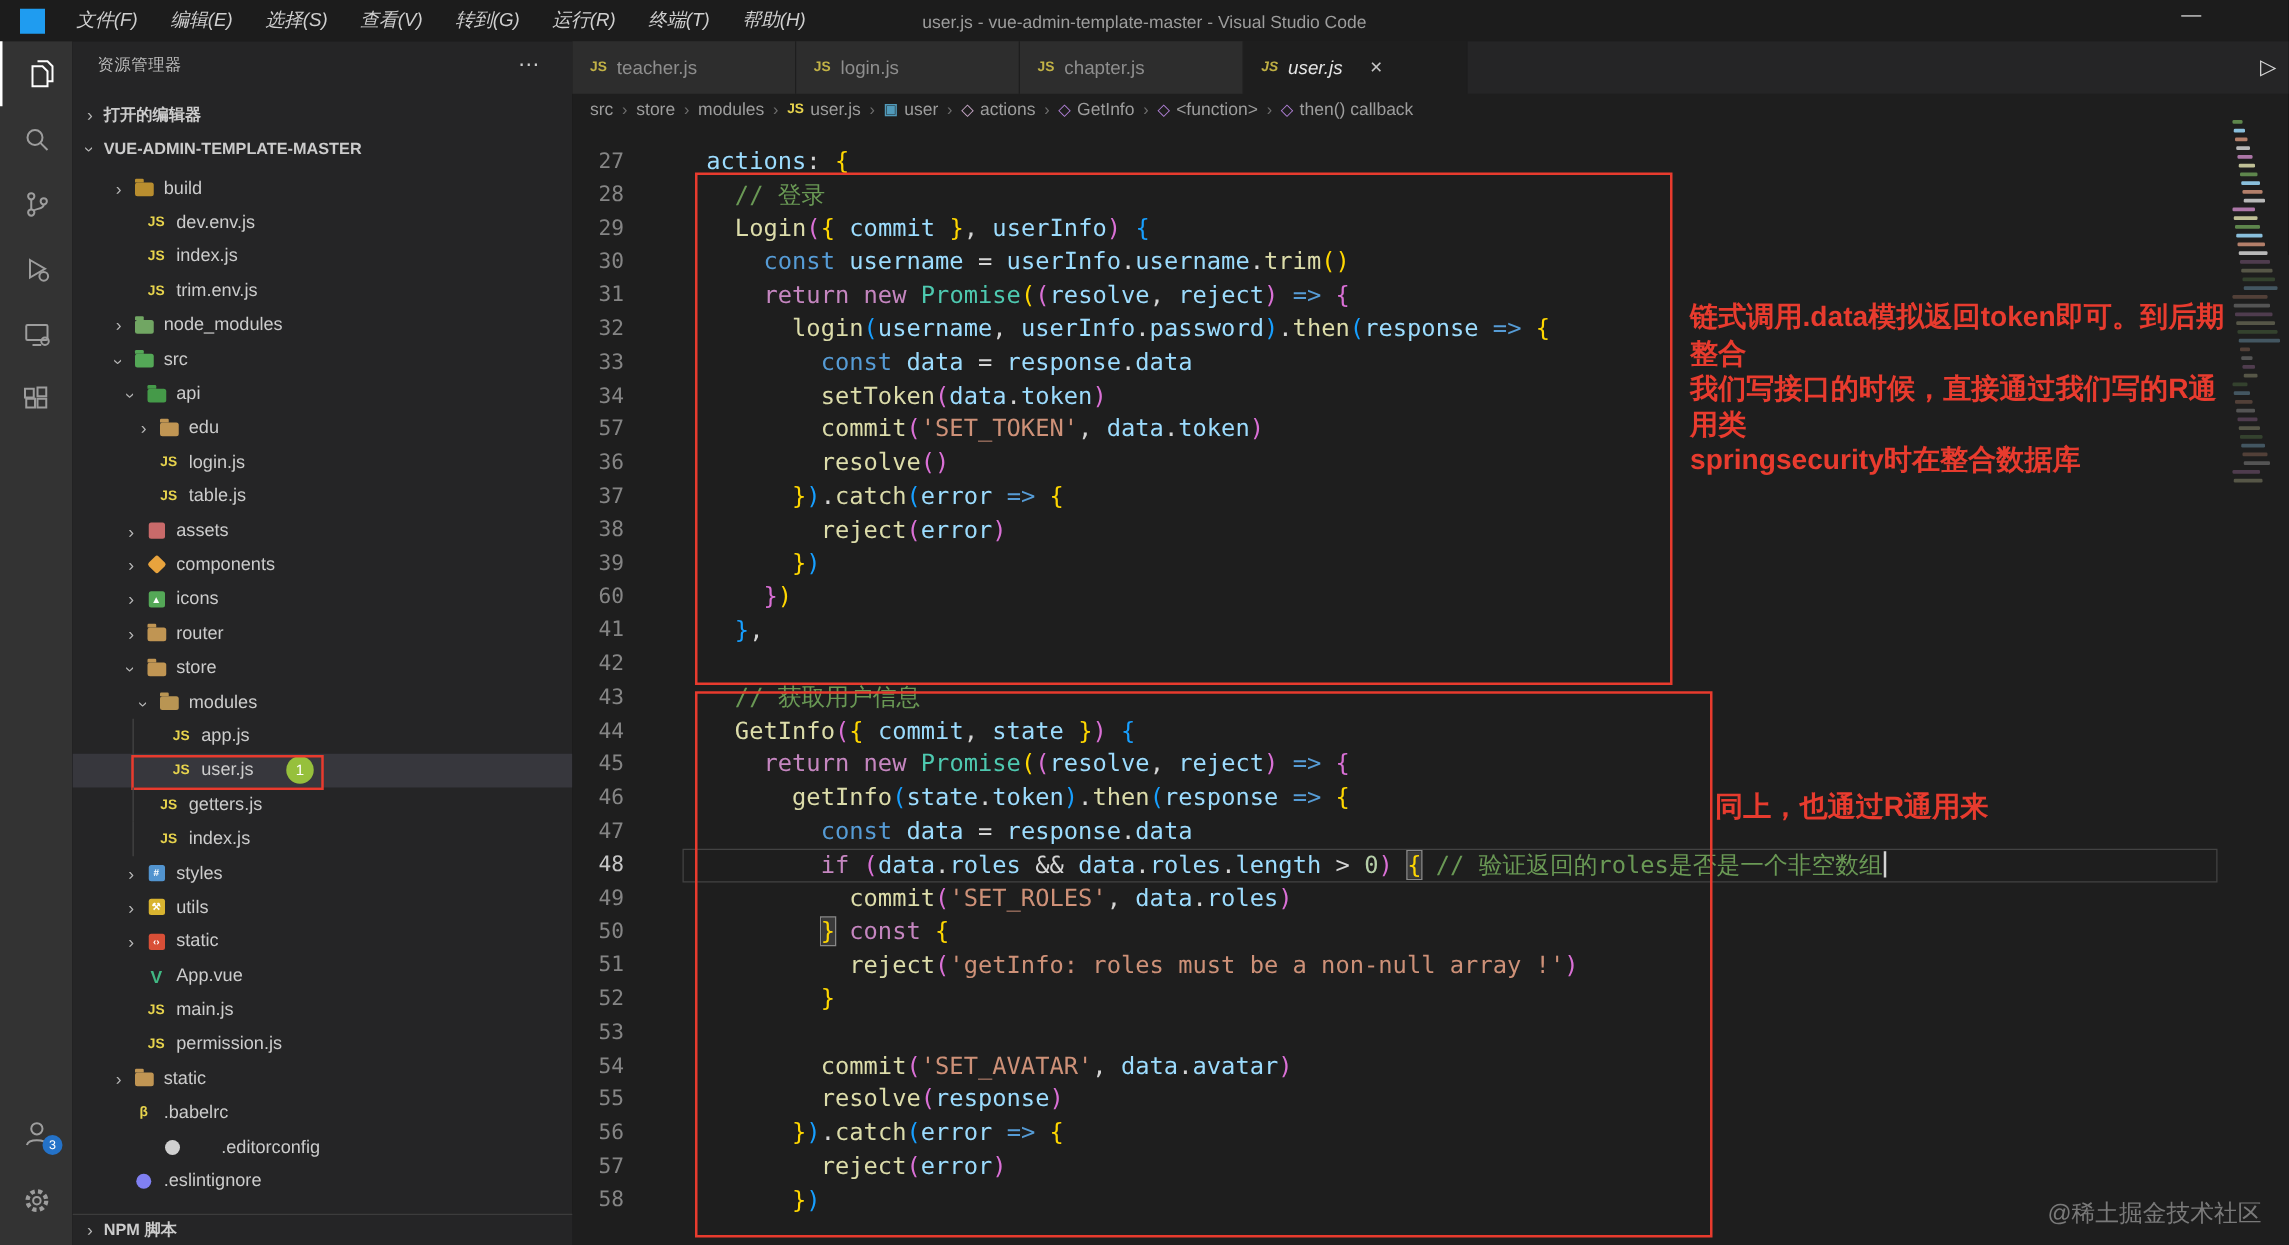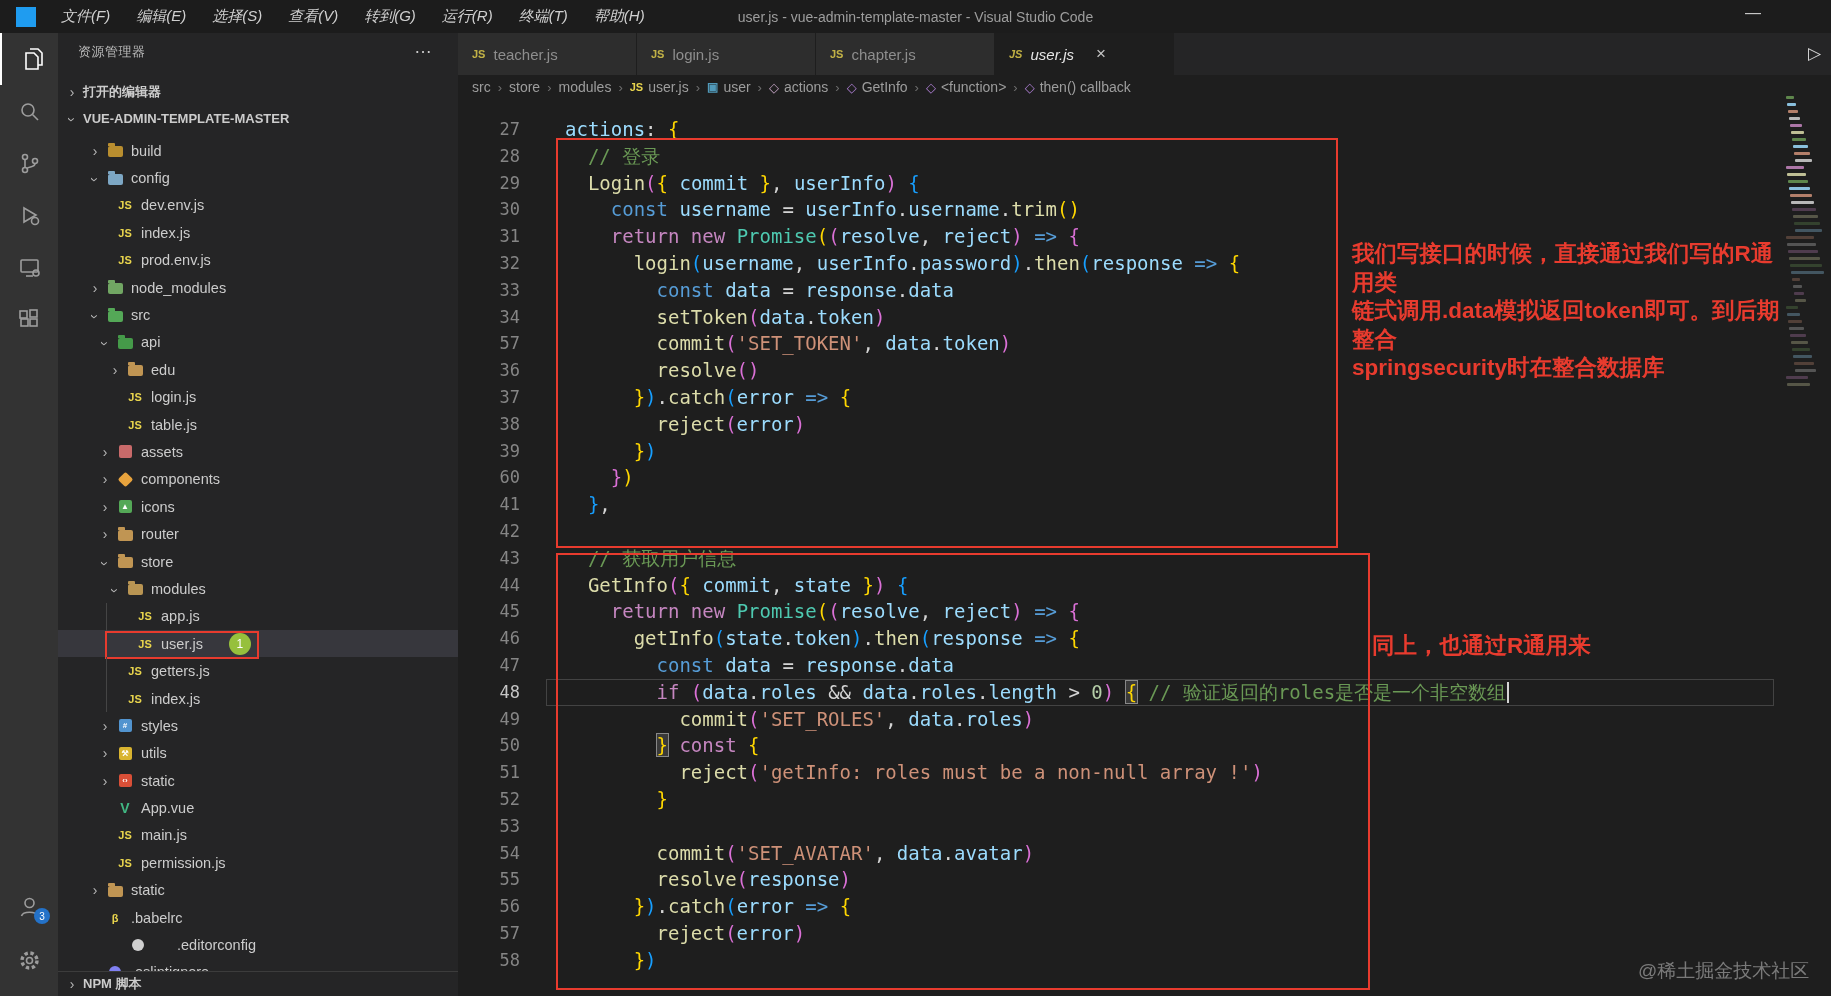--- a/index.html
+++ b/index.html
@@ -68,21 +68,21 @@
   .ci{margin-right:5px;font-size:12px;font-weight:bold;}
   .ci.js{color:#e8d44d;font-size:11px;}
   .ci.module{color:#519aba;}
   .ci.wrench{color:#c5a5c5;font-size:13px;font-weight:normal;}
   .ci.symbol{color:#b180d7;font-size:13px;font-weight:normal;}
 
   
   #code{position:absolute;left:0;top:66px;width:1328px;height:897px;padding-top:17px;
         font-family:"DejaVu Sans Mono","Liberation Mono",monospace;font-size:19px;}
   .code-line{position:relative;height:26.8px;line-height:26.8px;}
-  .code-line .ln{position:absolute;left:0;width:62px;text-align:right;color:#858585;font-size:17px;
+  .code-line .ln{position:absolute;left:0;width:62px;text-align:center;color:#858585;font-size:17px;
                  font-family:"DejaVu Sans Mono",monospace;}
   .code-line.cur .ln{color:#c6c6c6;}
   .code-line.cur::after{content:"";position:absolute;left:88px;right:12px;top:0;bottom:0;border:1px solid #434343;pointer-events:none;}
   .code-line .lc{position:absolute;left:107px;white-space:pre;}
   .tk-var{color:#9cdcfe}.tk-pun{color:#d4d4d4}.tk-kw{color:#c586c0}.tk-st{color:#569cd6}
   .tk-fn{color:#dcdcaa}.tk-cls{color:#4ec9b0}.tk-str{color:#ce9178}.tk-num{color:#b5cea8}
   .tk-com{color:#6a9955}.tk-b1{color:#ffd700}.tk-b2{color:#da70d6}.tk-b3{color:#179fff}.tk-arw{color:#569cd6}
   .mb{background:#3a3a3a;box-shadow:0 0 0 1px #888;}
   .cursor{display:inline-block;width:2px;height:21px;background:#d4d4d4;vertical-align:-4px;margin-left:1px;}
 
@@ -187,47 +187,40 @@
     <span>VUE-ADMIN-TEMPLATE-MASTER</span>
   </div>
   <div id="tree">
       <div class="trow" style="padding-left: 29px;">
         <span class="chev">›</span>
         <span class="ic">
           <span class="fd" style="--c: #b98e2f;"></span>
         </span>
         <span>build</span>
       </div>
-      <div class="trow" style="padding-left: 29px;">
-        <span class="chev exp">›</span>
-        <span class="ic">
-          <span class="fd" style="--c: #7da7c4;"></span>
-        </span>
-        <span>config</span>
-      </div>
       <div class="trow" style="padding-left: 39px;">
         <span class="chev">&nbsp;</span>
         <span class="ic">
           <span class="ijs">JS</span>
         </span>
         <span>dev.env.js</span>
       </div>
       <div class="trow" style="padding-left: 39px;">
         <span class="chev">&nbsp;</span>
         <span class="ic">
           <span class="ijs">JS</span>
         </span>
         <span>index.js</span>
       </div>
       <div class="trow" style="padding-left: 39px;">
         <span class="chev">&nbsp;</span>
         <span class="ic">
           <span class="ijs">JS</span>
         </span>
-        <span>prod.env.js</span>
+        <span>trim.env.js</span>
       </div>
       <div class="trow" style="padding-left: 29px;">
         <span class="chev">›</span>
         <span class="ic">
           <span class="fd" style="--c: #71a663;"></span>
         </span>
         <span>node_modules</span>
       </div>
       <div class="trow" style="padding-left: 29px;">
         <span class="chev exp">›</span>
@@ -653,20 +646,20 @@
     <div class="mm-bar" style="left: 7px; top: 259px; width: 19px; background: rgb(156, 220, 254); opacity: 0.3;"></div>
     <div class="mm-bar" style="left: 8px; top: 266px; width: 20px; background: rgb(206, 145, 120); opacity: 0.3;"></div>
     <div class="mm-bar" style="left: 9px; top: 273px; width: 21px; background: rgb(212, 212, 212); opacity: 0.3;"></div>
     <div class="mm-bar" style="left: 0px; top: 280px; width: 22px; background: rgb(197, 134, 192); opacity: 0.3;"></div>
     <div class="mm-bar" style="left: 1px; top: 287px; width: 23px; background: rgb(220, 220, 170); opacity: 0.3;"></div>
   </div>
 
 <div id="ann-box1" class="ann-box"></div>
 <div id="ann-box2" class="ann-box"></div>
 <div id="ann-note1" class="ann-note">
+    <div>链式调用.data模拟返回token即可。到后期整合</div>
     <div>我们写接口的时候，直接通过我们写的R通用类</div>
-    <div>链式调用.data模拟返回token即可。到后期整合</div>
     <div>springsecurity时在整合数据库</div>
   </div>
 <div id="ann-note2" class="ann-note">
     <div>同上，也通过R通用来</div>
   </div>
 <div id="watermark" class="abs">@稀土掘金技术社区</div>
 
 </body></html>

